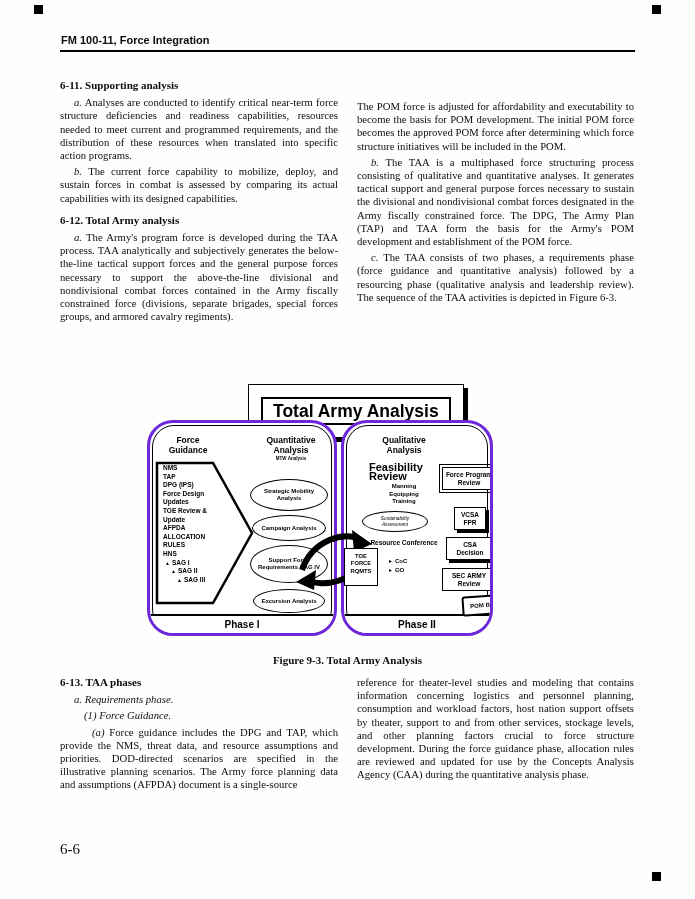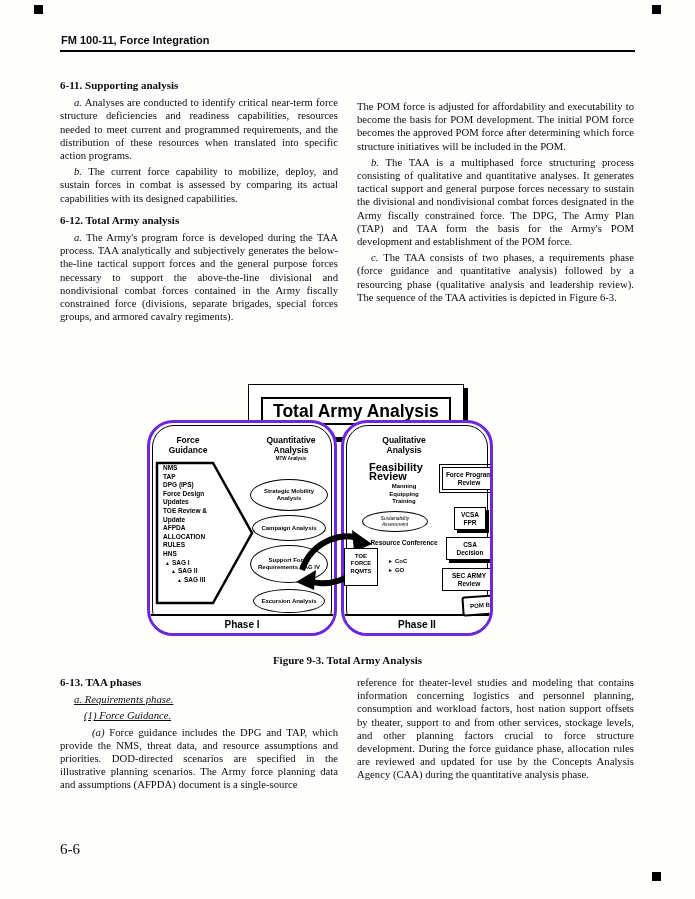--- a/index.html
+++ b/index.html
@@ -26,21 +26,21 @@
   .col-bl { left:60px;  top:676px; width:278px; }
   .col-br { left:357px; top:676px; width:277px; }
 
   .sec-h { font-size:11px; font-weight:bold; text-align:left; margin:9px 0 4px; }
   .sec-h.first { margin-top:0; }
   .para { margin:0 0 3px; }
   .ind1 { text-indent:14px; }
   .ind2 { text-indent:24px; }
   .ind3 { text-indent:32px; }
   .lead { font-style: italic; }
-  .it   { font-style: italic; text-decoration: underline; }
+  .it   { font-style: italic; }
 
   
   .figure-area {
     position:absolute; left:0; top:382px; width:695px; height:262px;
     font-family:"Liberation Sans", sans-serif; color:#000;
   }
   .fig-title {
     position:absolute; left:248px; top:2px; background:#fff;
     border:1px solid #000; padding:12px; box-shadow:4px 4px 0 #000;
   }

